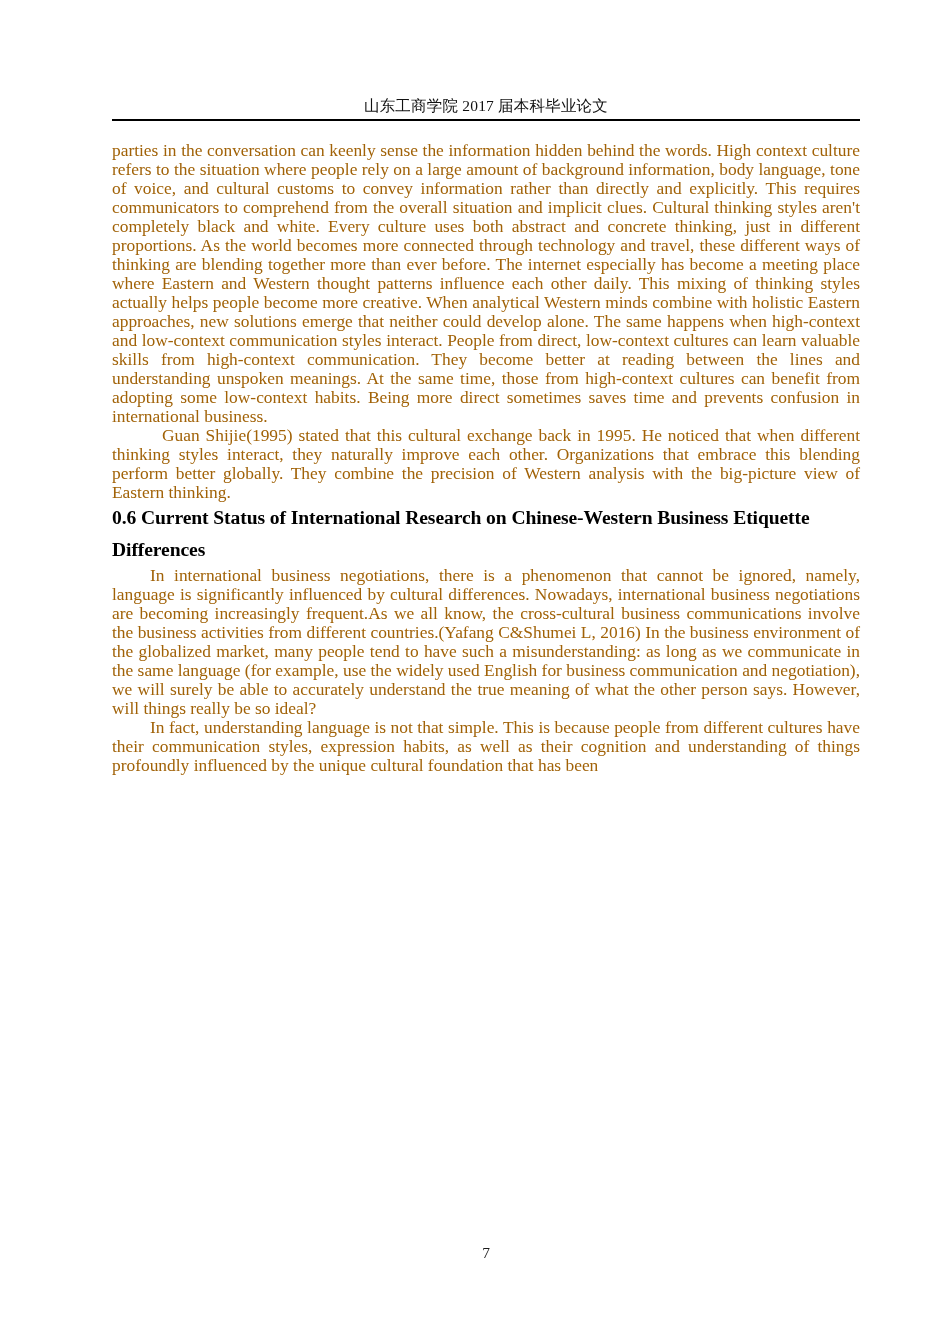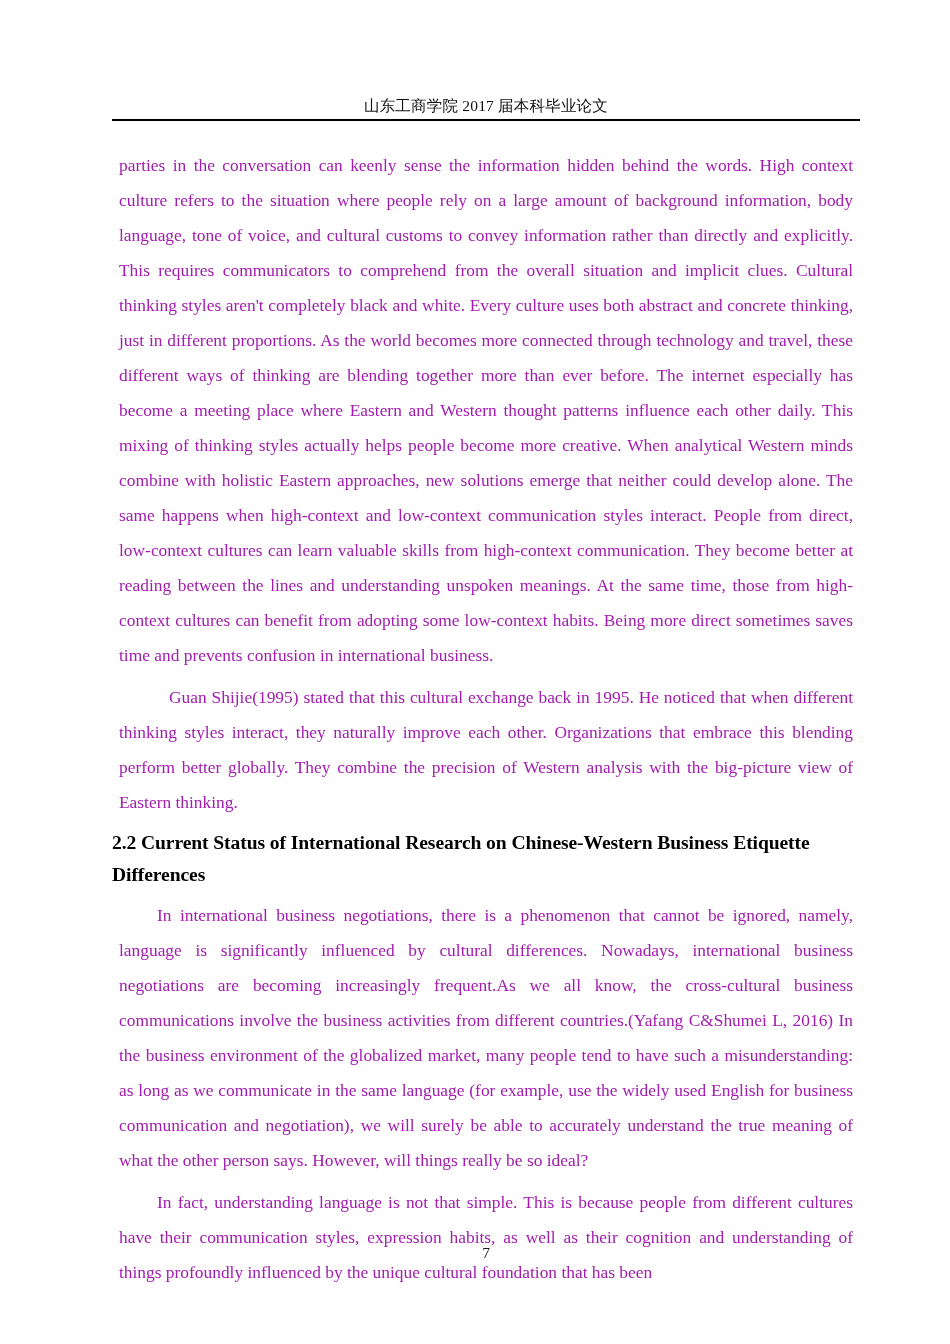--- a/index.html
+++ b/index.html
@@ -51,27 +51,27 @@
 
   
   .content {
     position: absolute;
     left: 112px;
     top: 141px;
     width: 748px;
   }
 
   p.body-par {
-    margin: 7px;
+    margin: 0;
     font-size: 17.4px;
-    line-height: 35px;
+    line-height: 19px;
     text-align: justify;
     text-justify: inter-word;
     text-indent: 38px;
-    color: #a21caf;
+    color: #a16207;
     word-spacing: 0px;
     hyphens: none;
   }
   p.body-par.no-indent {
     text-indent: 0;
   }
   p.body-par.deep-indent {
     text-indent: 50px;
   }
 
@@ -109,21 +109,21 @@
     <div class="header-text">山东工商学院 2017 届本科毕业论文</div>
     <hr class="header-rule">
   </div>
 
   <div class="content">
 
     <p class="body-par no-indent">parties in the conversation can keenly sense the information hidden behind the words. High context culture refers to the situation where people rely on a large amount of background information, body language, tone of voice, and cultural customs to convey information rather than directly and explicitly. This requires communicators to comprehend from the overall situation and implicit clues. Cultural thinking styles aren't completely black and white. Every culture uses both abstract and concrete thinking, just in different proportions. As the world becomes more connected through technology and travel, these different ways of thinking are blending together more than ever before. The internet especially has become a meeting place where Eastern and Western thought patterns influence each other daily. This mixing of thinking styles actually helps people become more creative. When analytical Western minds combine with holistic Eastern approaches, new solutions emerge that neither could develop alone. The same happens when high-context and low-context communication styles interact. People from direct, low-context cultures can learn valuable skills from high-context communication. They become better at reading between the lines and understanding unspoken meanings. At the same time, those from high-context cultures can benefit from adopting some low-context habits. Being more direct sometimes saves time and prevents confusion in international business.</p>
 
     <p class="body-par deep-indent">Guan Shijie(1995) stated that this cultural exchange back in 1995. He noticed that when different thinking styles interact, they naturally improve each other. Organizations that embrace this blending perform better globally. They combine the precision of Western analysis with the big-picture view of Eastern thinking.</p>
 
-    <h2 class="section-heading">2.2 Current Status of International Research on Chinese-Western Business Etiquette Differences</h2>
+    <h2 class="section-heading">0.6 Current Status of International Research on Chinese-Western Business Etiquette Differences</h2>
 
     <p class="body-par">In international business negotiations, there is a phenomenon that cannot be ignored, namely, language is significantly influenced by cultural differences. Nowadays, international business negotiations are becoming increasingly frequent.As we all know, the cross-cultural business communications involve the business activities from different countries.(Yafang C&amp;Shumei L, 2016) In the business environment of the globalized market, many people tend to have such a misunderstanding: as long as we communicate in the same language (for example, use the widely used English for business communication and negotiation), we will surely be able to accurately understand the true meaning of what the other person says. However, will things really be so ideal?</p>
 
     <p class="body-par">In fact, understanding language is not that simple. This is because people from different cultures have their communication styles, expression habits, as well as their cognition and understanding of things profoundly influenced by the unique cultural foundation that has been</p>
 
   </div>
 
   <div class="footer">
     <span class="page-number">7</span>
   </div>

